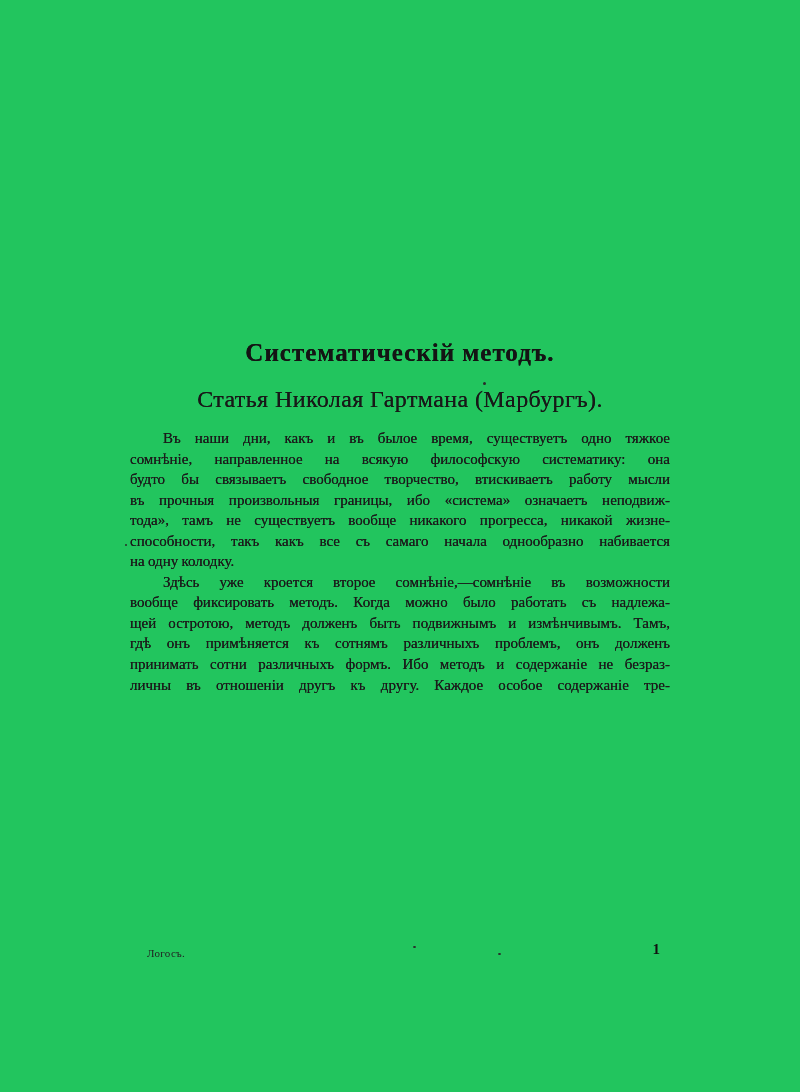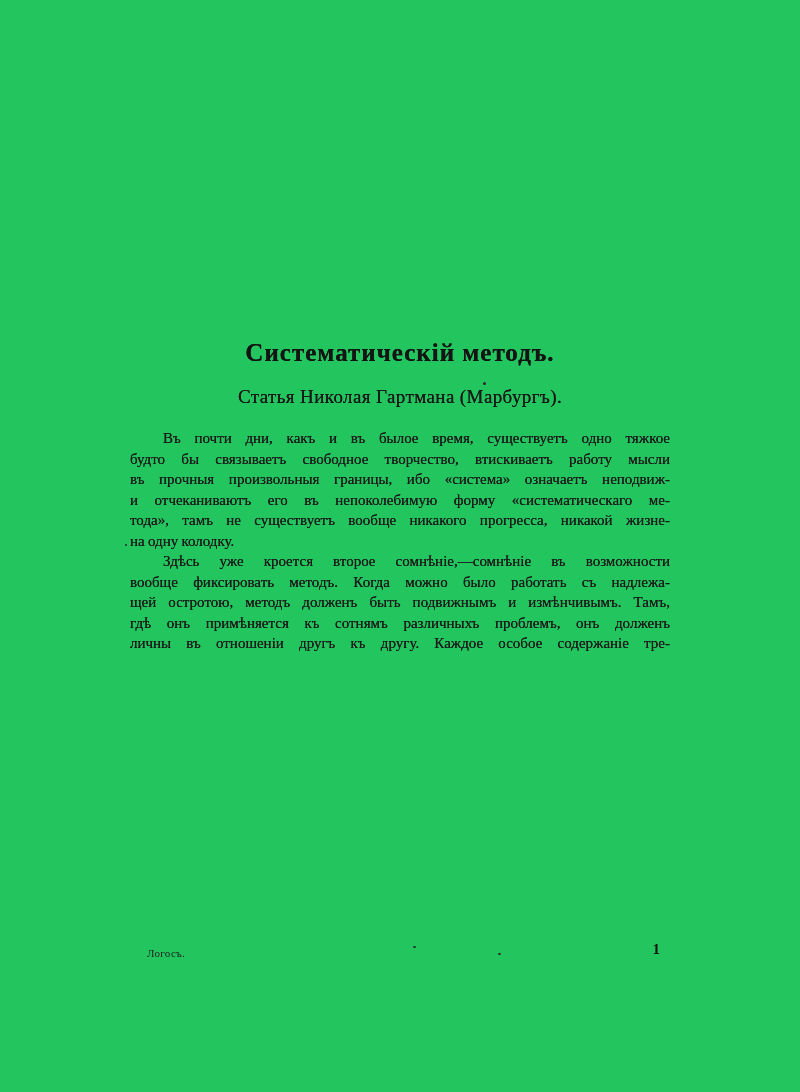--- a/index.html
+++ b/index.html
@@ -30,21 +30,21 @@
     color: #141414;
     text-shadow: 0 0 0.5px #141414;
   }
   .subtitle {
     position: absolute;
     top: 386px;
     left: 0;
     right: 0;
     margin: 0;
     text-align: center;
-    font-size: 19px;
+    font-size: 24px;
     font-weight: normal;
     letter-spacing: 0.4px;
     color: #181818;
     text-shadow: 0 0 0.4px #181818;
   }
   .body-text {
     position: absolute;
     top: 428px;
     left: 130px;
     width: 540px;
@@ -99,32 +99,34 @@
 <body>
 
 <div class="page">
 
   <h1 class="title">Систематическій методъ.</h1>
 
   <h2 class="subtitle">Статья Николая Гартмана (Марбургъ).</h2>
 
   <div class="body-text" id="article-body">
       <div class="para">
-        <div class="line first">Въ почти дни, какъ и въ былое время, существуетъ одно тяжкое</div>
+        <div class="line first">Въ наши дни, какъ и въ былое время, существуетъ одно тяжкое</div>
+        <div class="line">сомнѣніе, направленное на всякую философскую систематику: она</div>
         <div class="line">будто бы связываетъ свободное творчество, втискиваетъ работу мысли</div>
         <div class="line">въ прочныя произвольныя границы, ибо «система» означаетъ неподвиж-</div>
-        <div class="line">и отчеканиваютъ его въ непоколебимую форму «систематическаго ме-</div>
         <div class="line">тода», тамъ не существуетъ вообще никакого прогресса, никакой жизне-</div>
+        <div class="line">способности, такъ какъ все съ самаго начала однообразно набивается</div>
         <div class="line last">на одну колодку.</div>
       </div>
       <div class="para">
         <div class="line first">Здѣсь уже кроется второе сомнѣніе,—сомнѣніе въ возможности</div>
         <div class="line">вообще фиксировать методъ. Когда можно было работать съ надлежа-</div>
         <div class="line">щей остротою, методъ долженъ быть подвижнымъ и измѣнчивымъ. Тамъ,</div>
         <div class="line">гдѣ онъ примѣняется къ сотнямъ различныхъ проблемъ, онъ долженъ</div>
+        <div class="line">принимать сотни различныхъ формъ. Ибо методъ и содержаніе не безраз-</div>
         <div class="line">личны въ отношеніи другъ къ другу. Каждое особое содержаніе тре-</div>
       </div>
     </div>
 
   <div class="footer">
     <span class="journal">Логосъ.</span>
     <span class="pagenum">1</span>
   </div>
 
   <div class="speck" style="left:483px; top:382px; width:3px; height:3px;"></div>

